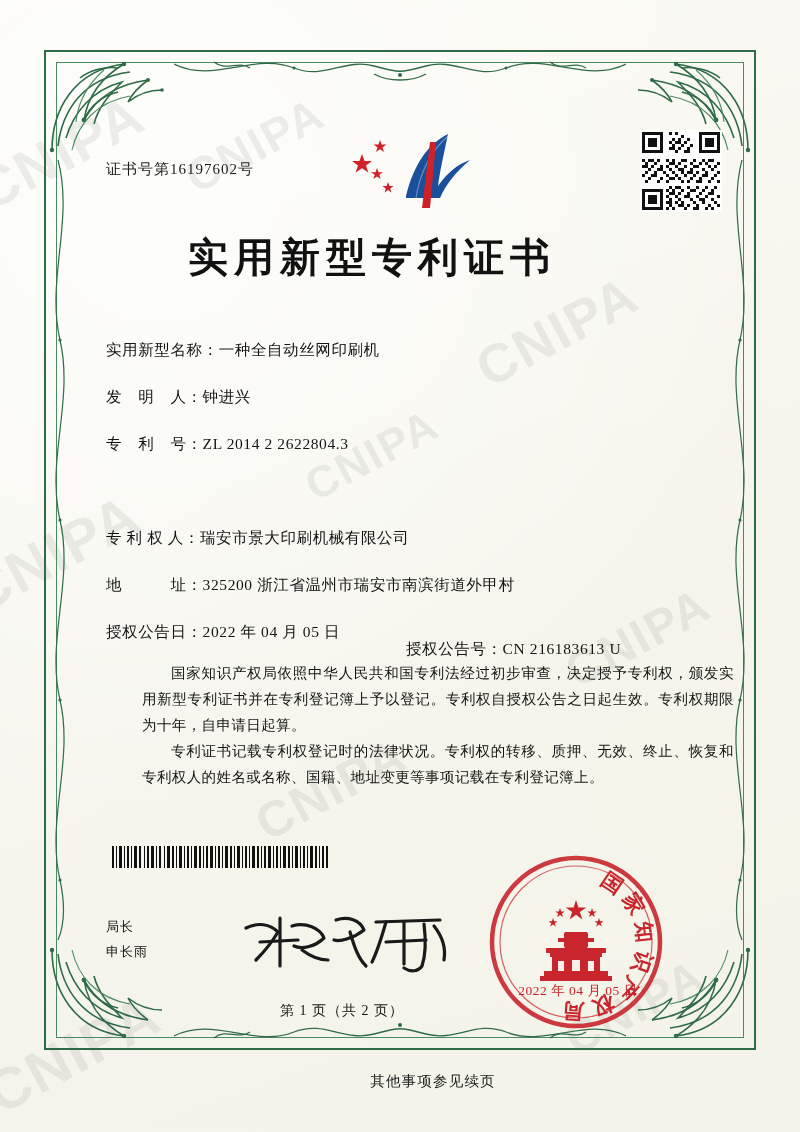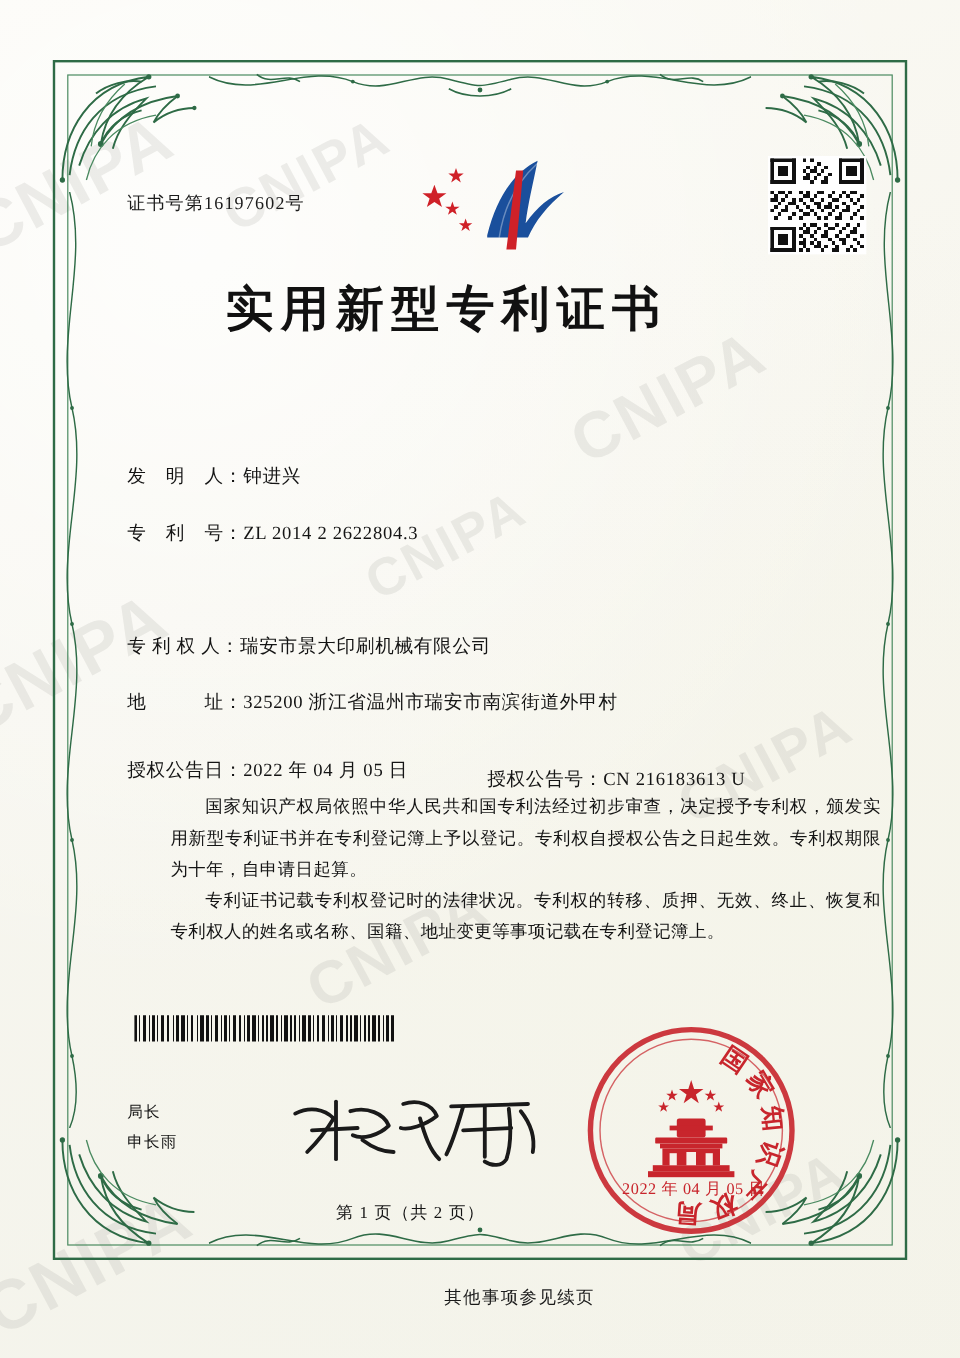--- a/index.html
+++ b/index.html
@@ -149,21 +149,21 @@
   }
   .field .lbl { display: inline-block; }
   .field .val { display: inline-block; }
 
   #f-name   { left: 50px; top: 278px; }
   #f-inv    { left: 50px; top: 325px; }
   #f-pat    { left: 50px; top: 372px; }
   #f-appdt  { left: 50px; top: 419px; }
   #f-owner  { left: 50px; top: 466px; }
   #f-addr   { left: 50px; top: 513px; }
-  #f-grdt   { left: 50px; top: 560px; margin-top: 10px; }
+  #f-grdt   { left: 50px; top: 560px; }
   #f-grno   { left: 350px; top: 577px; }
 
   .para {
     position: absolute;
     left: 50px;
     width: 592px;
     font-size: 14.5px;
     line-height: 26px;
     color: #141414;
     text-indent: 29px;
@@ -556,20 +556,23 @@
             <rect x="14" y="25" width="1" height="1"></rect>
           <rect x="17" y="25" width="2" height="1"></rect>
             <rect x="21" y="25" width="1" height="1"></rect>
             <rect x="23" y="25" width="1" height="1"></rect>
         </g>
       </svg>
     </div>
 
     <div id="title">实用新型专利证书</div>
 
+    <div class="field" id="f-name">
+      <span class="lbl">实用新型名称：</span><span class="val">一种全自动丝网印刷机</span>
+    </div>
     <div class="field" id="f-inv">
       <span class="lbl">发　明　人：</span><span class="val">钟进兴</span>
     </div>
     <div class="field" id="f-pat">
       <span class="lbl">专　利　号：</span><span class="val">ZL 2014 2 2622804.3</span>
     </div>
     <div class="field" id="f-owner">
       <span class="lbl">专 利 权 人：</span><span class="val">瑞安市景大印刷机械有限公司</span>
     </div>
     <div class="field" id="f-addr">

